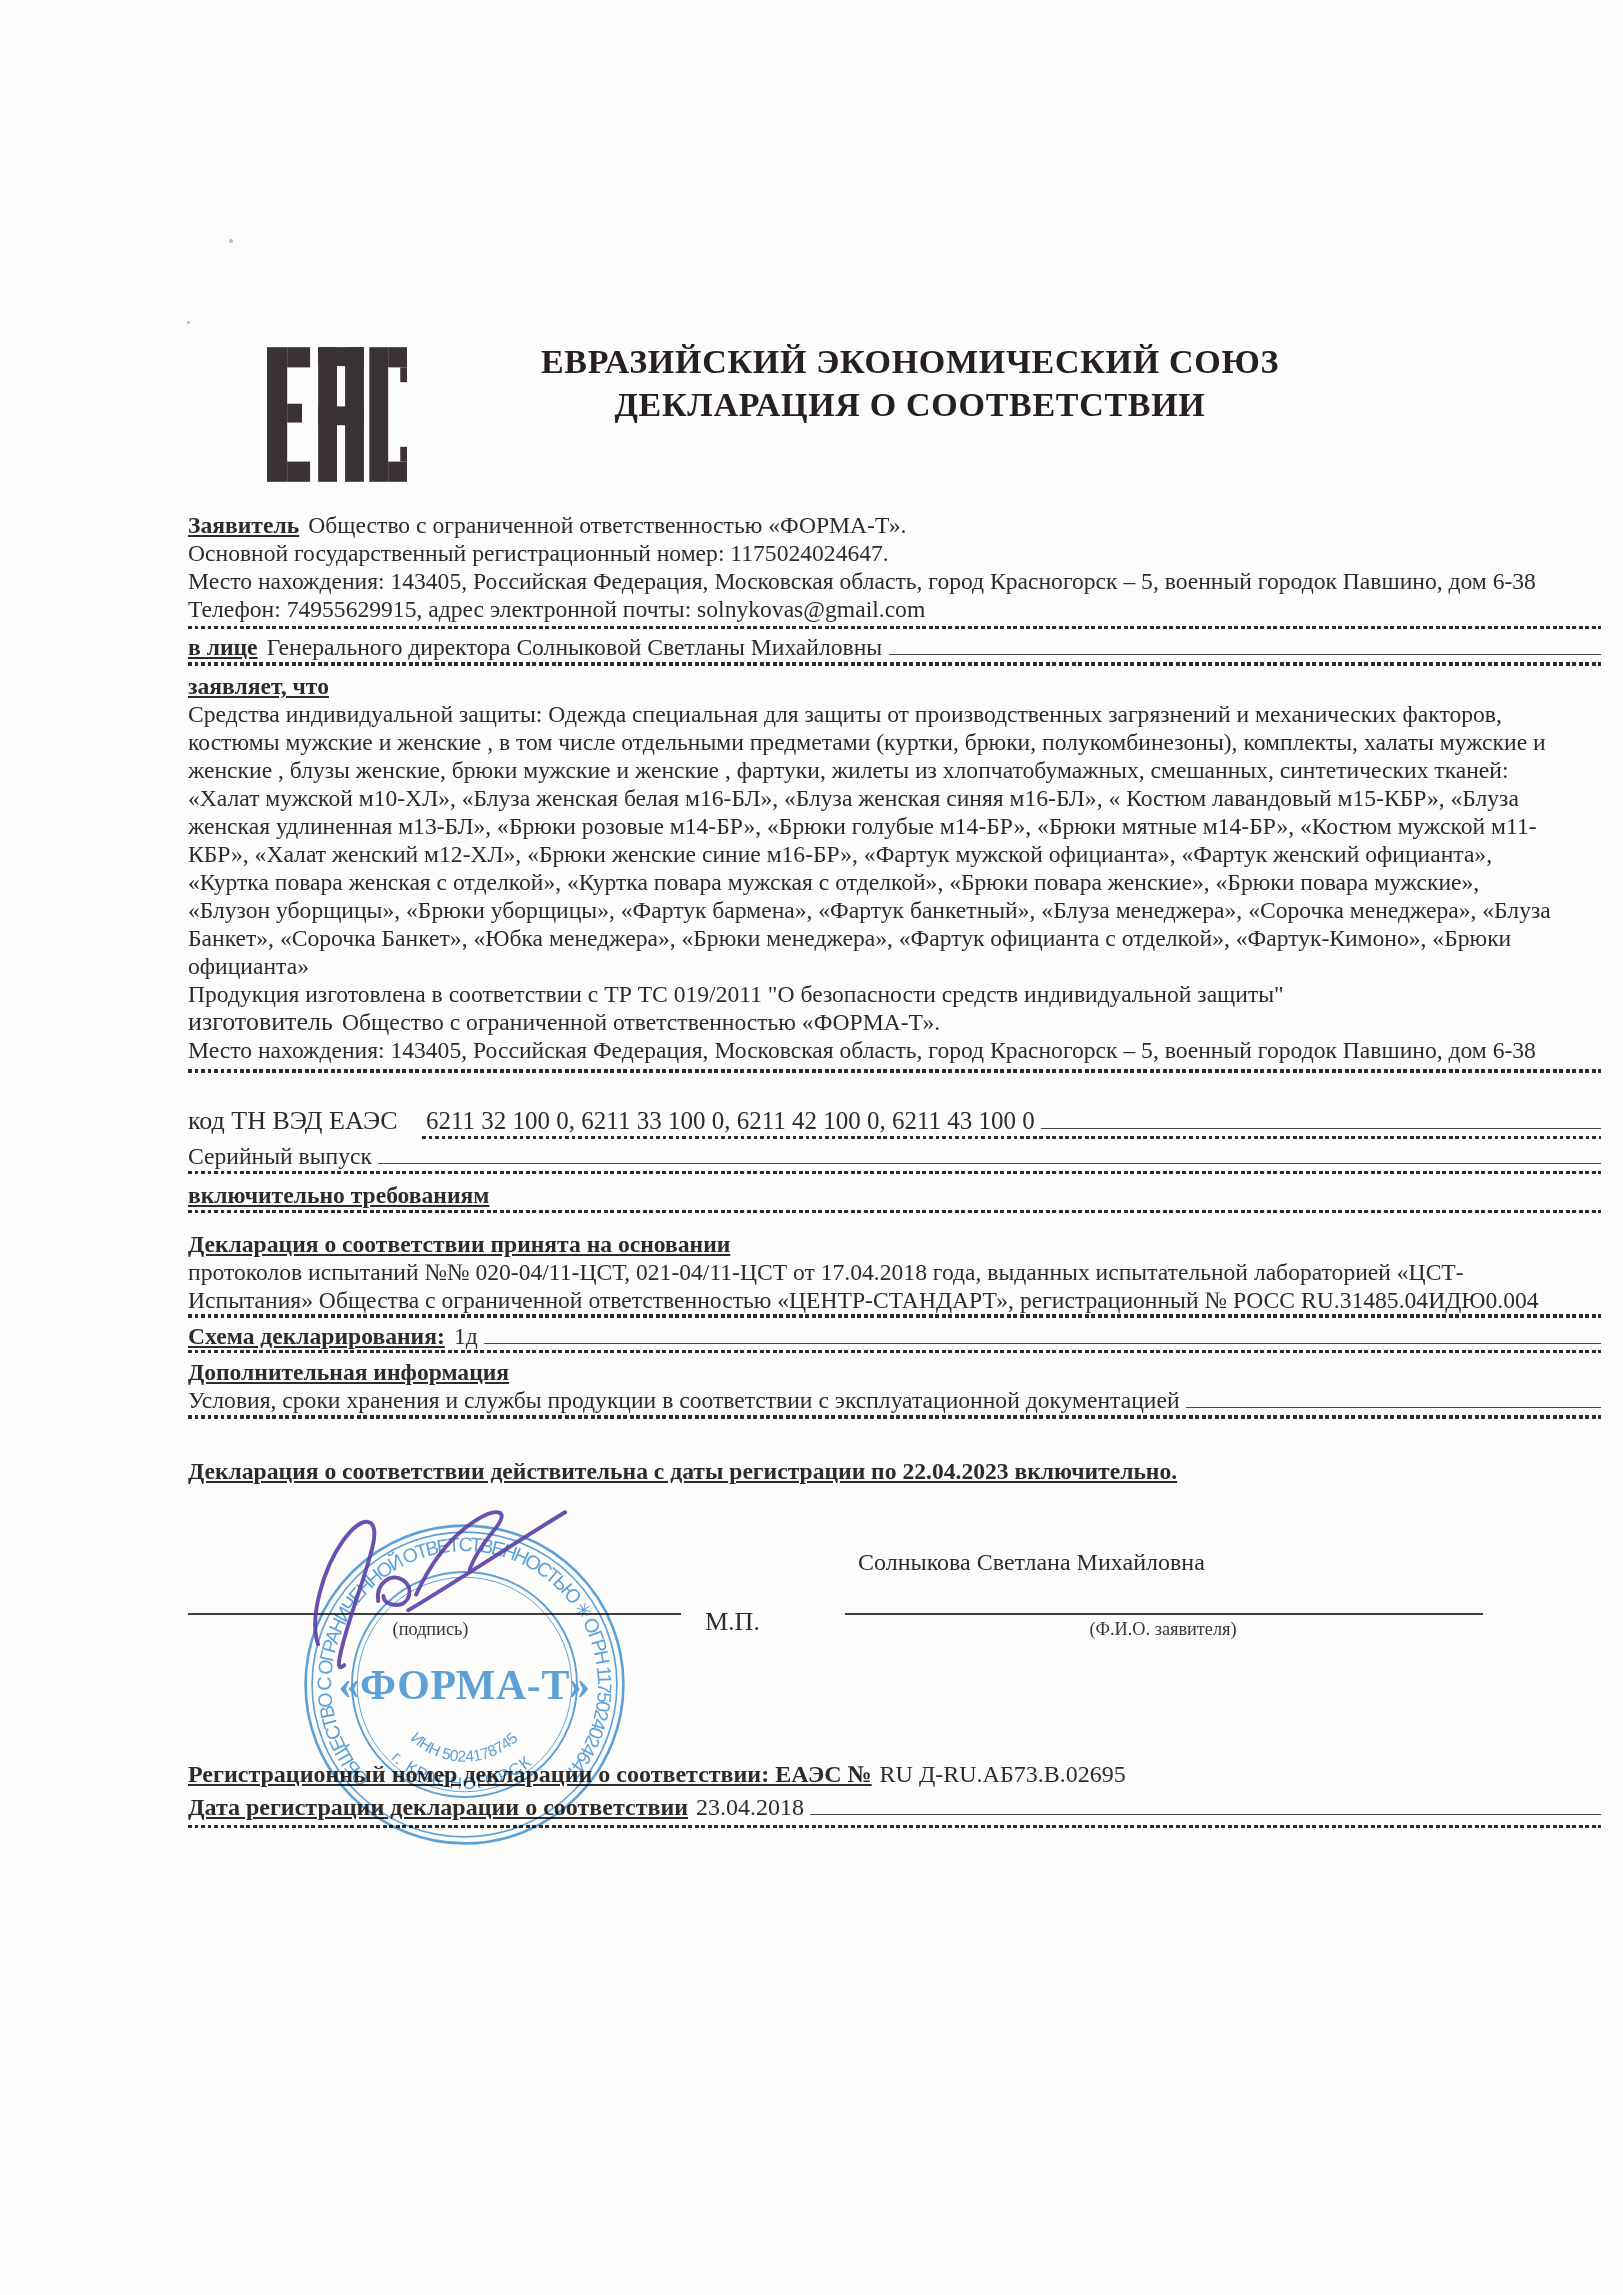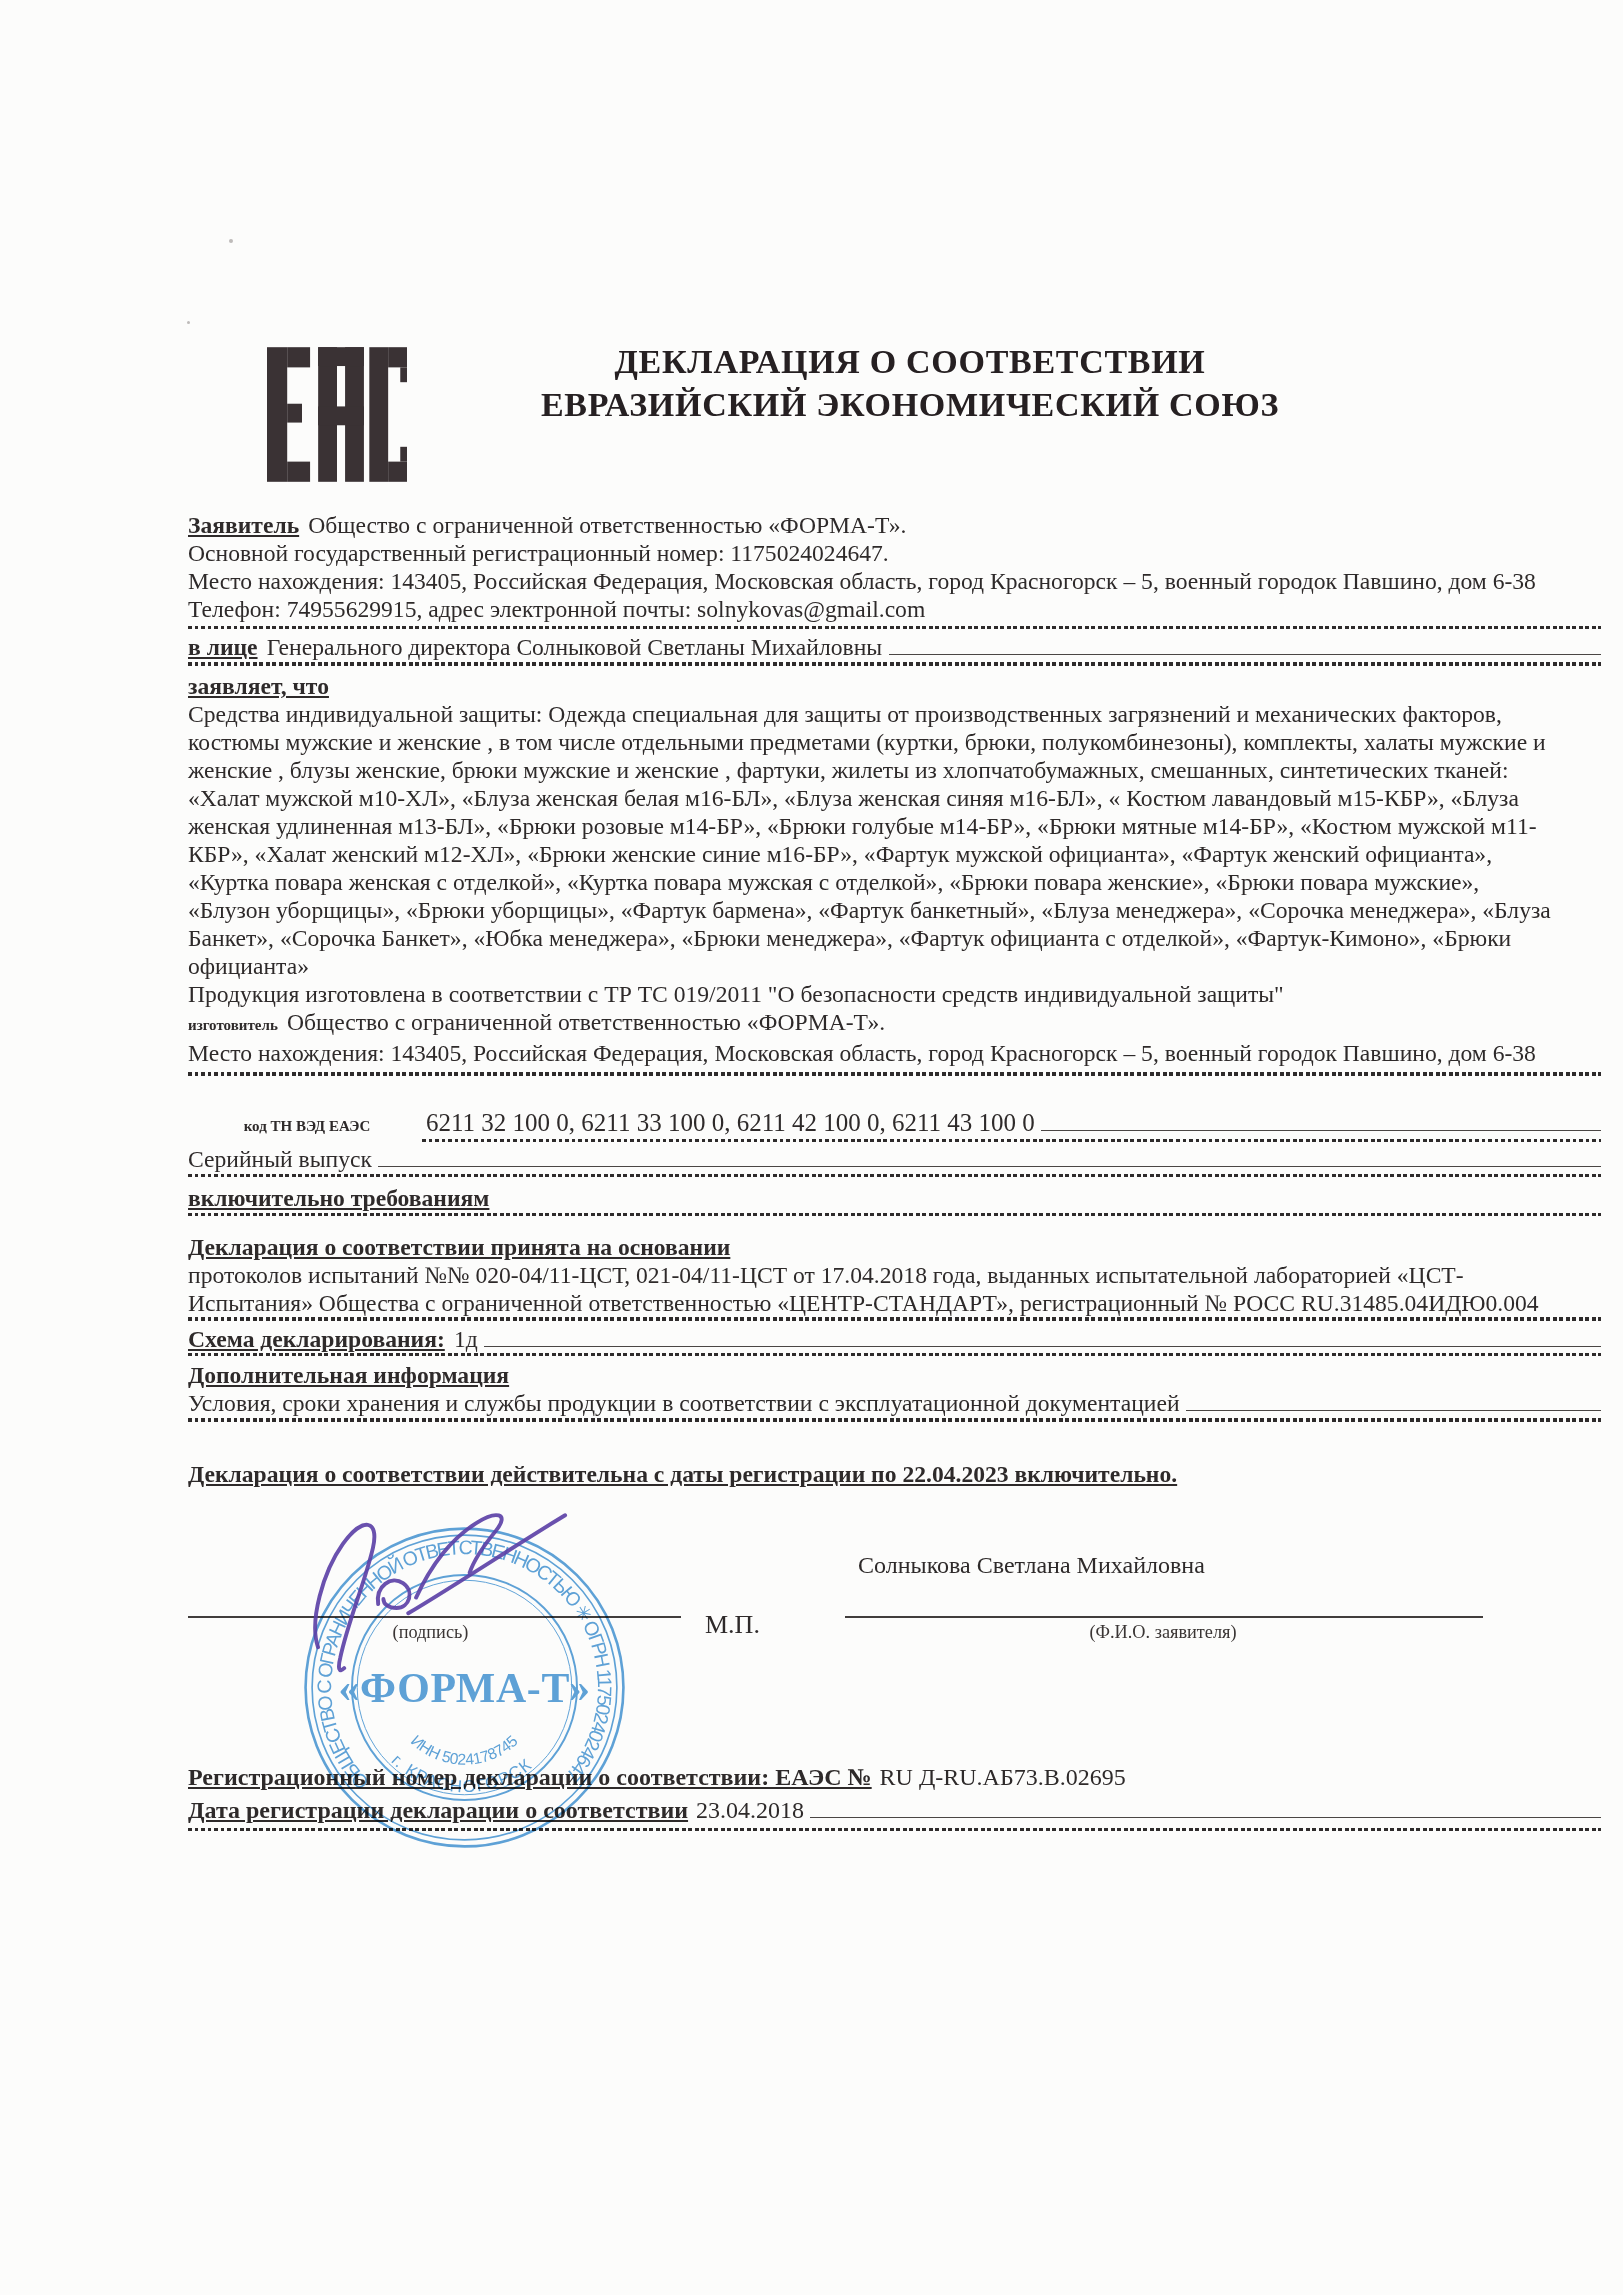--- a/index.html
+++ b/index.html
@@ -14,21 +14,21 @@
 
   
   .eac-logo{position:absolute;left:267px;top:345px;width:140px;height:139px;}
   .title-block{position:absolute;left:419px;top:340px;width:982px;text-align:center;}
   .title-line{font-size:34px;font-weight:bold;line-height:43px;letter-spacing:0.7px;color:#262022;}
 
   
   .col{position:absolute;left:188px;top:497px;width:1413px;}
   .t{font-size:23.6px;line-height:28px;}
   .b{font-weight:bold;text-decoration:underline;}
-  .small-lbl{font-size:15px;font-weight:bold;text-align:center;}
+  .small-lbl{font-size:26px;font-weight:normal;}
   .sep{height:3.3px;background:repeating-linear-gradient(90deg,#2e2b2b 0 3.9px,transparent 3.9px 6.5px);}
   .row{display:flex;align-items:baseline;}
   .fill{flex:1 1 auto;border-bottom:1.3px solid #4a4644;margin:0 0 4.6px 6.5px;}
   .gap{display:inline-block;width:9.2px;}
 
   .mt4{margin-top:2.6px;}.mt2{margin-top:1.3px;}.mt6{margin-top:3.9px;}.mt8{margin-top:5.2px;}
   .mt10{margin-top:6.5px;}.mt22{margin-top:14.4px;}.mt26{margin-top:17px;}.mt50{margin-top:33px;}
   .mt58{margin-top:38px;}
 
   .codes-row{display:flex;align-items:baseline;height:30px;}
@@ -73,22 +73,22 @@
       <rect x="76" y="0" width="14" height="100"></rect>
       <rect x="90" y="0" width="14" height="15"></rect>
       <rect x="99" y="15" width="5" height="11"></rect>
       <rect x="90" y="85" width="14" height="15"></rect>
       <rect x="99" y="74" width="5" height="11"></rect>
     </g>
   </svg>
 </div>
 
 <div class="title-block">
+  <div class="title-line">ЕВРАЗИЙСКИЙ ЭКОНОМИЧЕСКИЙ СОЮЗ</div>
   <div class="title-line">ДЕКЛАРАЦИЯ О СООТВЕТСТВИИ</div>
-  <div class="title-line">ЕВРАЗИЙСКИЙ ЭКОНОМИЧЕСКИЙ СОЮЗ</div>
 </div>
 
 <div class="col">
 
   <div class="mt22">
     <div class="t"><span class="b">Заявитель</span><span class="gap"></span><span>Общество с ограниченной ответственностью «ФОРМА-Т».</span></div>
     <div class="t">Основной государственный регистрационный номер: 1175024024647.</div>
     <div class="t">Место нахождения: 143405, Российская Федерация, Московская область, город Красногорск – 5, военный городок Павшино, дом 6-38</div>
     <div class="t">Телефон: 74955629915, адрес электронной почты: solnykovas@gmail.com</div>
   </div>

